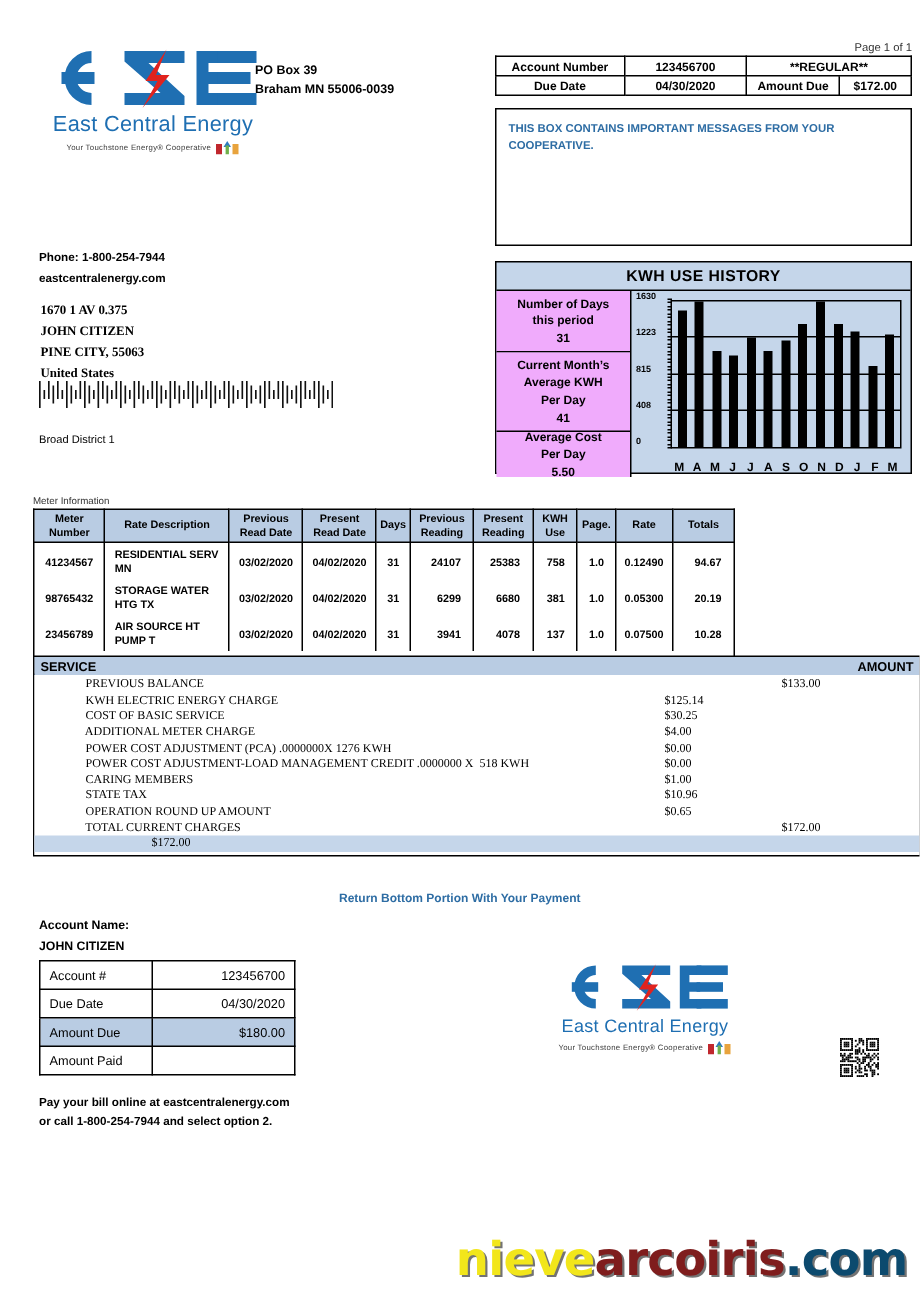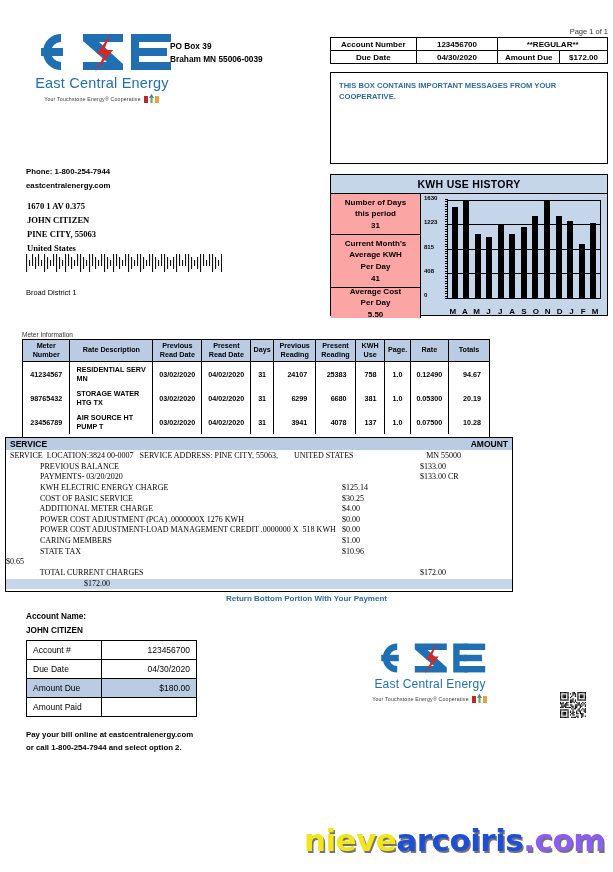--- a/index.html
+++ b/index.html
@@ -49,21 +49,21 @@
 
   
   .kwhbox { border:1.6px solid #000; background:#C5D6EA; }
   .kwhtitle {
     text-align:center; font-weight:bold; font-size:10.5px;
     padding:3px 0 3px; letter-spacing:.3px; border-bottom:1px solid #000;
   }
   .kwhbody { display:flex; }
   .kwhleft { width:90px; border-right:1px solid #000; }
   .kwhcell {
-    background:#fca5a5; border-bottom:1px solid #000;
+    background:#f0abfc; border-bottom:1px solid #000;
     text-align:center; font-size:8px; font-weight:bold;
     line-height:1.45; padding:2px 1px;
   }
   .kwhcell:last-child { border-bottom:none; }
   .kwhchart { flex:1; position:relative; }
 
   
   .chart-area { position:relative; width:100%; height:100%; }
   .plot {
     position:absolute; left:26px; right:6px; top:6px; bottom:19px;
@@ -130,22 +130,22 @@
 
   .qr { width:26px; height:26px; }
 
   
   .watermark {
     font-size:31px; font-weight:bold; letter-spacing:-.5px;
     font-family:"DejaVu Sans", sans-serif;
     text-shadow:1.5px 1.5px 0 rgba(0,0,0,.55);
   }
   .wm-y { color:#F2E61B; }
-  .wm-o { color:#1d4ed8; }
-  .wm-p { color:#8b5cf6; }
+  .wm-o { color:#7f1d1d; }
+  .wm-p { color:#0c4a6e; }
 </style>
 </head>
 <body>
 
 <div class="page">
 
   <div class="abs logo-wrap" style="left:22px; top:30px; width:160px;">
     <div class="logo-mark">
       <svg width="150" height="44" viewBox="0 0 150 44">
         <path d="M34 4 A18 18 0 1 0 34 40 L34 32 A10 10 0 1 1 34 12 Z" fill="#1F6FB2"></path>
@@ -463,42 +463,32 @@
             <td class="tw" colspan="2">TOTAL:</td>
             <td colspan="4"></td>
             <td class="num" colspan="1">1276</td>
             <td colspan="2"></td>
             <td class="num" colspan="1">125.14</td>
           </tr>
         </tbody>
     </table>
   </div>
 
-  <div class="abs svcbox" style="left:5px; top:437px; width:508px;">
+  <div class="abs svcbox" style="left:22px; top:437px; width:592px;">
     <div class="svchead">
       <span>SERVICE</span>
       <span>AMOUNT</span>
     </div>
     <div class="svcrows" id="svc-rows">
         <div class="svcrow">
-          <div class="d">SERVICE  LOCATION:3824 00-0007   SERVICE ADDRESS: PINE CITY, 55063,        UNITED STATES</div>
-          <div class="a1"></div>
-          <div class="a2">MN   55000</div>
-        </div>
-        <div class="svcrow">
           <div class="d">               PREVIOUS BALANCE</div>
           <div class="a1"></div>
           <div class="a2">$133.00</div>
         </div>
         <div class="svcrow">
-          <div class="d">               PAYMENTS- 03/20/2020</div>
-          <div class="a1"></div>
-          <div class="a2">$133.00 CR</div>
-        </div>
-        <div class="svcrow">
           <div class="d">               KWH ELECTRIC ENERGY CHARGE</div>
           <div class="a1">$125.14</div>
           <div class="a2"></div>
         </div>
         <div class="svcrow">
           <div class="d">               COST OF BASIC SERVICE</div>
           <div class="a1">$30.25</div>
           <div class="a2"></div>
         </div>
         <div class="svcrow">
@@ -520,20 +510,21 @@
           <div class="d">               CARING MEMBERS</div>
           <div class="a1">$1.00</div>
           <div class="a2"></div>
         </div>
         <div class="svcrow">
           <div class="d">               STATE TAX</div>
           <div class="a1">$10.96</div>
           <div class="a2"></div>
         </div>
         <div class="svcrow">
+          <div class="d">               OPERATION ROUND UP AMOUNT</div>
           <div class="a1">$0.65</div>
           <div class="a2"></div>
         </div>
         <div class="svcrow">
           <div class="d">               TOTAL CURRENT CHARGES</div>
           <div class="a1"></div>
           <div class="a2">$172.00</div>
         </div>
         <div class="svcrow hl">
           <div class="a1"></div>

